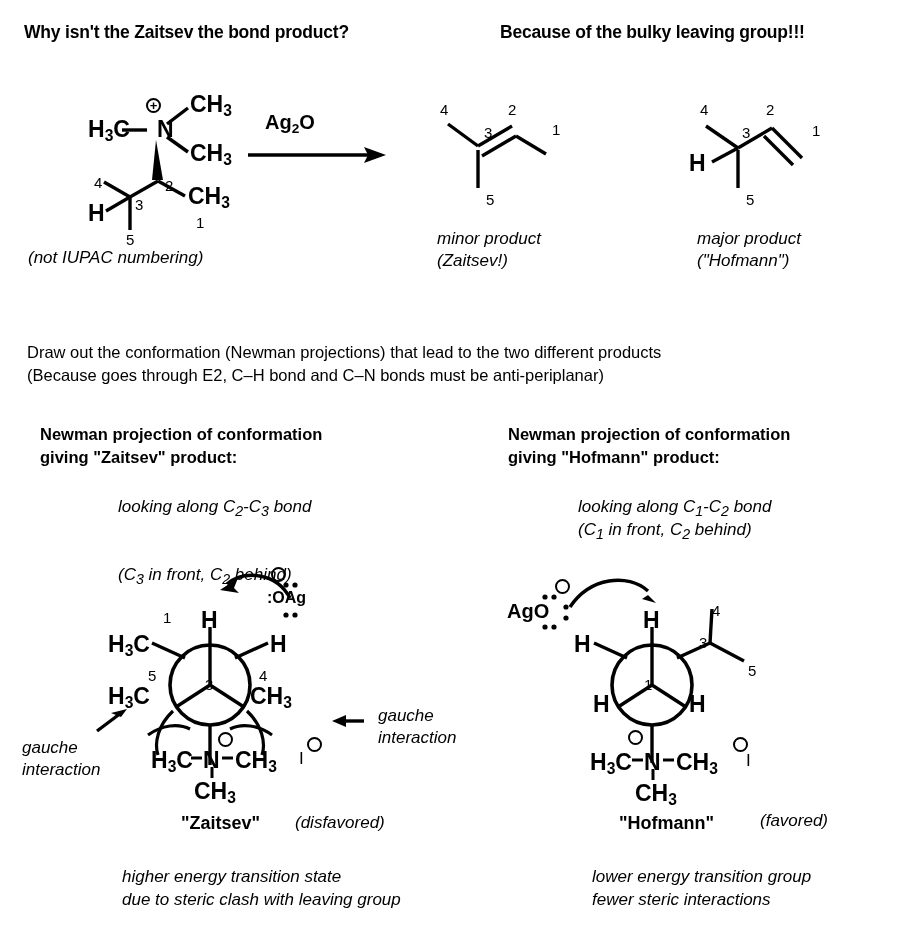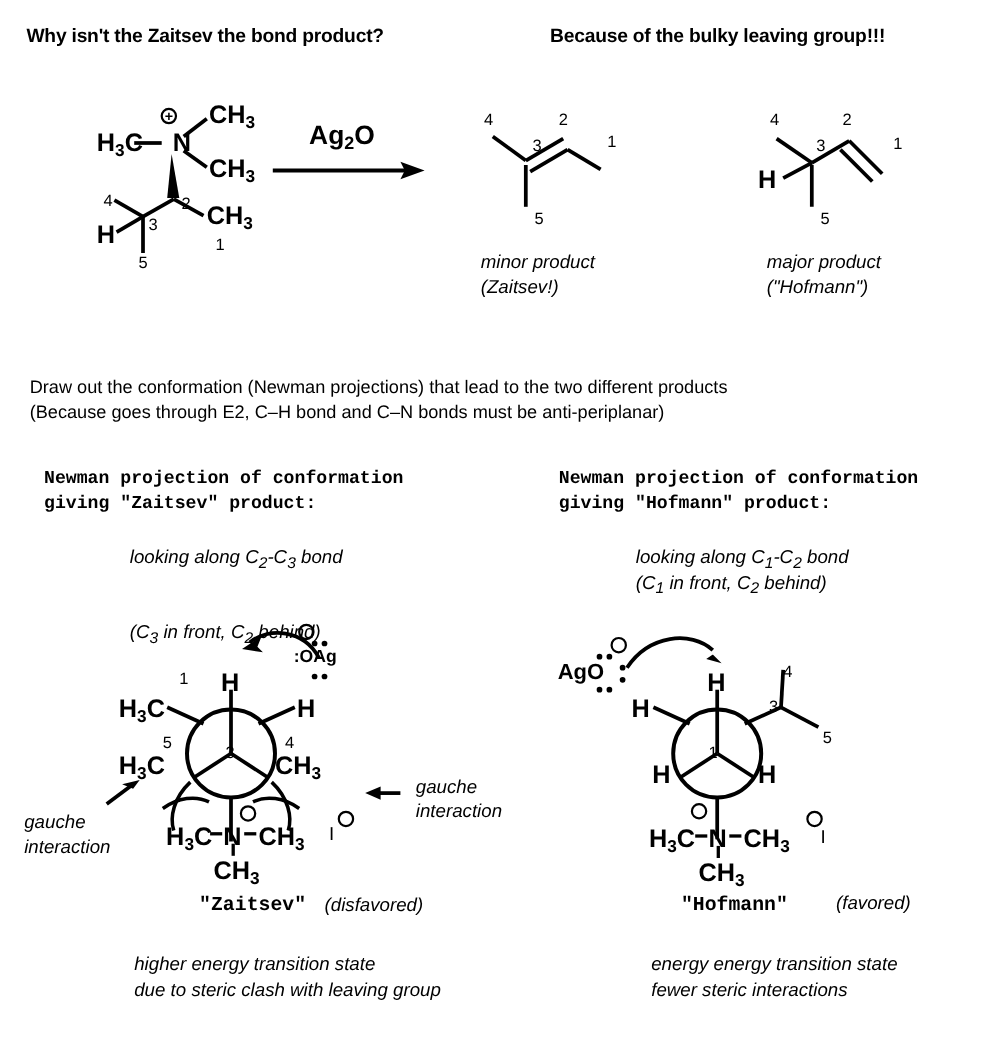--- a/index.html
+++ b/index.html
@@ -24,21 +24,21 @@
   .plusc,.minusc{
     display:inline-block;border:2px solid #000;border-radius:50%;
     width:15px;height:15px;line-height:11px;text-align:center;
     font-size:14px;font-weight:bold;box-sizing:border-box;
   }
   .plusc{font-size:13px;}
   .minusc{font-size:15px;line-height:9px;}
 
   
   .cap{font-style:italic;font-size:17px;line-height:1.25;white-space:nowrap;}
-  .subhead{font-weight:bold;font-size:16.5px;line-height:1.3;white-space:nowrap;font-family:Liberation Mono, monospace;}
+  .subhead{font-weight:bold;font-size:16.5px;line-height:1.3;white-space:nowrap;}
   .body-txt{font-size:16.5px;line-height:1.35;white-space:nowrap;}
 
   
   svg{overflow:visible;}
   .dot{fill:#000;}
 </style>
 </head>
 <body>
 
 <div class="abs" id="q-title">Why isn't the Zaitsev the bond product?</div>
@@ -73,26 +73,27 @@
   <div class="abs chem" style="left:190px;top:13px;">CH<sub>3</sub></div>
   <div class="abs chem" style="left:190px;top:62px;">CH<sub>3</sub></div>
   <div class="abs chem" style="left:188px;top:105px;">CH<sub>3</sub></div>
   <div class="abs chem" style="left:88px;top:122px;">H</div>
   <div class="abs num" style="left:196px;top:135px;">1</div>
   <div class="abs num" style="left:165px;top:98px;">2</div>
   <div class="abs num" style="left:135px;top:117px;">3</div>
   <div class="abs num" style="left:94px;top:95px;">4</div>
   <div class="abs num" style="left:126px;top:152px;">5</div>
 
-  <div class="abs chem" style="left:265px;top:32px;font-size:24px;margin-left:16px;">Ag<sub>2</sub>O</div>
+  <div class="abs chem" style="left:265px;top:32px;font-size:20px;">Ag<sub>2</sub>O</div>
   <svg width="140" height="24" style="position:absolute;left:248px;top:63px;">
     <line x1="0" y1="12" x2="122" y2="12" stroke="#000" stroke-width="3.6"></line>
     <polygon points="138,12 116,4 120,12 116,20" fill="#000"></polygon>
   </svg>
 
+  <div class="abs cap" style="left:28px;top:167px;">(not IUPAC numbering)</div>
 
   <svg width="160" height="110" style="position:absolute;left:430px;top:22px;">
 
     <line x1="18" y1="22" x2="48" y2="44" stroke="#000" stroke-width="3.4"></line>
 
     <line x1="48" y1="44" x2="82" y2="24" stroke="#000" stroke-width="3.4"></line>
     <line x1="52" y1="54" x2="86" y2="34" stroke="#000" stroke-width="3.4"></line>
 
     <line x1="86" y1="34" x2="116" y2="52" stroke="#000" stroke-width="3.4"></line>
 
@@ -274,14 +275,14 @@
   <div class="abs minusc" style="left:281px;top:172px;"></div>
 </div>
 
 <div class="abs subhead" style="left:181px;top:812px;font-size:18px;">"Zaitsev"</div>
 <div class="abs cap" style="left:295px;top:812px;">(disfavored)</div>
 <div class="abs subhead" style="left:619px;top:812px;font-size:18px;">"Hofmann"</div>
 <div class="abs cap" style="left:760px;top:810px;">(favored)</div>
 
 <div class="abs cap" style="left:122px;top:866px;">higher energy transition state</div>
 <div class="abs cap" style="left:122px;top:889px;">due to steric clash with leaving group</div>
-<div class="abs cap" style="left:592px;top:866px;">energy energy transition state</div>
+<div class="abs cap" style="left:592px;top:866px;">lower energy transition group</div>
 <div class="abs cap" style="left:592px;top:889px;text-align:right;">fewer steric interactions</div>
 
 </body></html>

